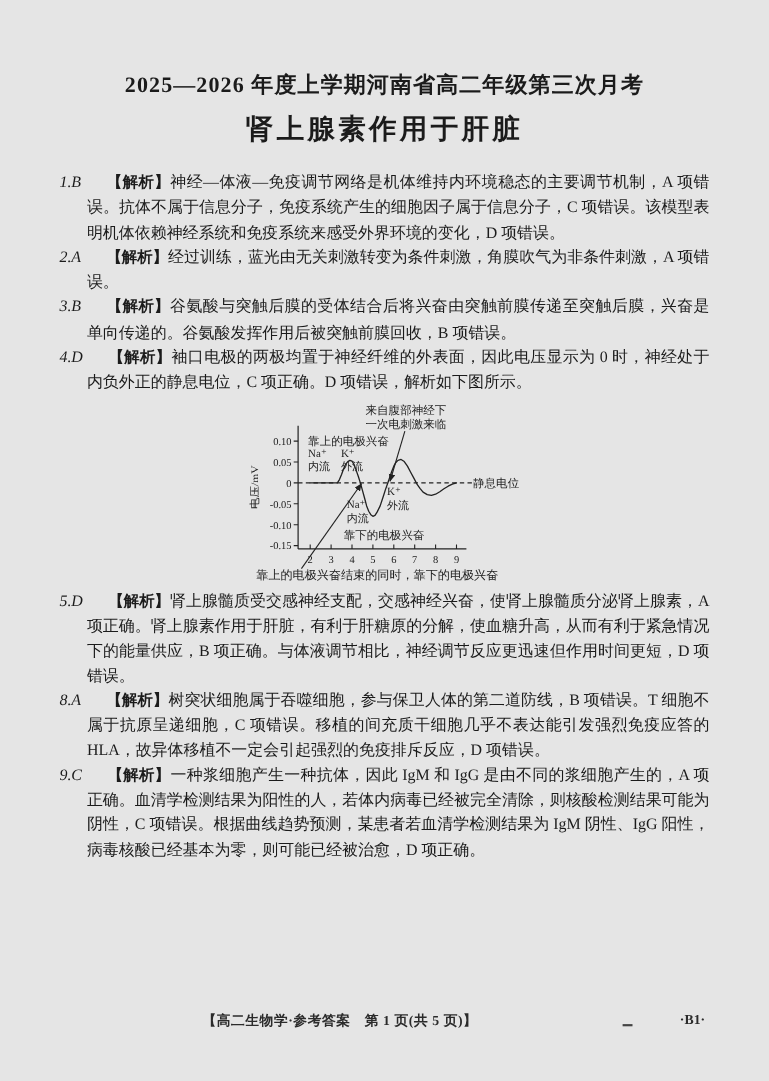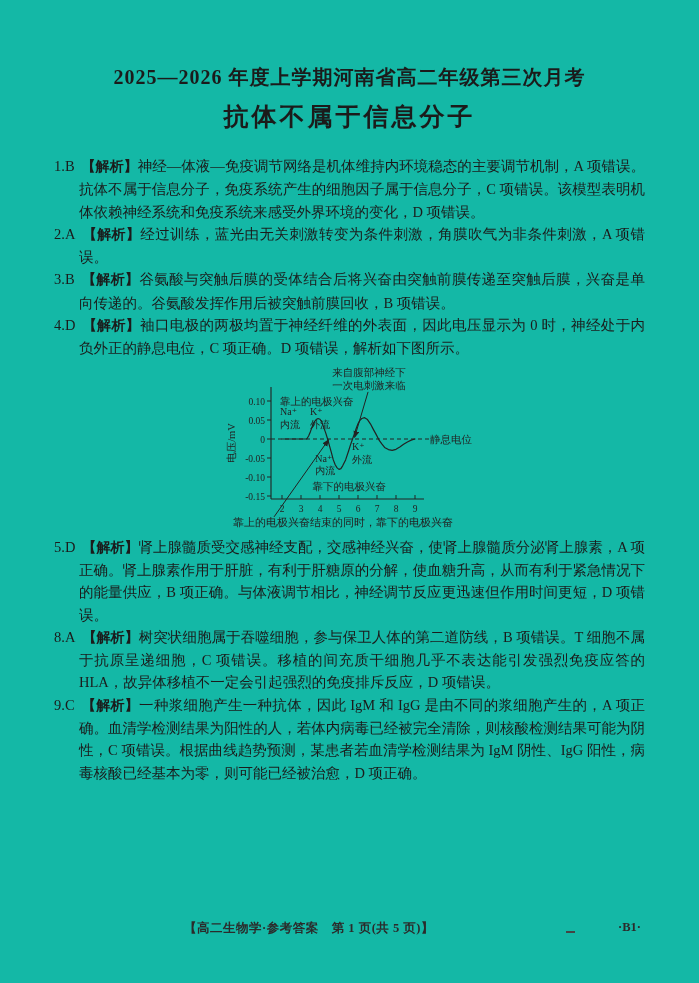--- a/index.html
+++ b/index.html
@@ -1,42 +1,42 @@
 <!DOCTYPE html>
 <html><head>
 <meta charset="utf-8">
 <style>
   html,body{margin:0;padding:0;background:#ffffff;}
   .page{
-    width:699px;height:983px;background:#14b8a6;position:relative;overflow:hidden;
+    width:699px;height:983px;background:#e5e5e5;position:relative;overflow:hidden;
     font-family:"Liberation Serif","DejaVu Serif",serif;color:#1b1b1b;
   }
   .content{padding:64px 54px 0 54px;}
   .title1{font-size:20px;font-weight:bold;text-align:center;margin:0 0 9px 0;letter-spacing:1px;}
   .title2{font-size:25px;font-weight:bold;text-align:center;margin:0 0 22px 0;letter-spacing:3px;}
   .answers p.answer{
     margin:0;font-size:14.5px;line-height:22.3px;text-align:justify;
     padding-left:25px;text-indent:-25px;
   }
-  .answer .num{margin-right:7px;}
+  .answer .num{margin-right:23px;font-style:italic;}
   .answer .tag{font-weight:bold;font-family:Liberation Serif, serif;font-size:14px;}
   .chart-block{margin:2px 0 2px 169px;width:270px;height:172px;}
   .chart-block svg{display:block;}
   .footer{position:absolute;left:54px;right:54px;top:920px;height:22px;font-size:12.5px;color:#2b2b2b;font-weight:bold;}
   .footer-main{position:absolute;left:130px;top:0;letter-spacing:0.5px;}
   .footer-dash{position:absolute;left:512px;top:11px;width:9px;height:1.5px;background:#444;}
   .footer-right{position:absolute;right:4px;top:0;}
 </style>
 </head>
 <body>
 
 <div class="page">
   <div class="content">
     <div class="title1">2025—2026 年度上学期河南省高二年级第三次月考</div>
-    <div class="title2">抗体不属于信息分子</div>
+    <div class="title2">肾上腺素作用于肝脏</div>
     <div class="answers" id="answers">
         <p class="answer"><span class="num">1.B</span><span class="tag">【解析】</span><span class="txt">神经—体液—免疫调节网络是机体维持内环境稳态的主要调节机制，A 项错误。抗体不属于信息分子，免疫系统产生的细胞因子属于信息分子，C 项错误。该模型表明机体依赖神经系统和免疫系统来感受外界环境的变化，D 项错误。</span></p>
         <p class="answer"><span class="num">2.A</span><span class="tag">【解析】</span><span class="txt">经过训练，蓝光由无关刺激转变为条件刺激，角膜吹气为非条件刺激，A 项错误。</span></p>
         <p class="answer"><span class="num">3.B</span><span class="tag">【解析】</span><span class="txt">谷氨酸与突触后膜的受体结合后将兴奋由突触前膜传递至突触后膜，兴奋是单向传递的。谷氨酸发挥作用后被突触前膜回收，B 项错误。</span></p>
         <p class="answer"><span class="num">4.D</span><span class="tag">【解析】</span><span class="txt">袖口电极的两极均置于神经纤维的外表面，因此电压显示为 0 时，神经处于内负外正的静息电位，C 项正确。D 项错误，解析如下图所示。</span></p>
         <div class="chart-block">
           <svg width="270" height="172" viewBox="0 0 270 172" font-family="&quot;Liberation Serif&quot;,&quot;DejaVu Serif&quot;,serif">
             <defs>
               <marker id="arr" markerWidth="8" markerHeight="8" refX="6.5" refY="3" orient="auto">
                 <path d="M0,0 L7,3 L0,6 Z" fill="#222222"></path>

